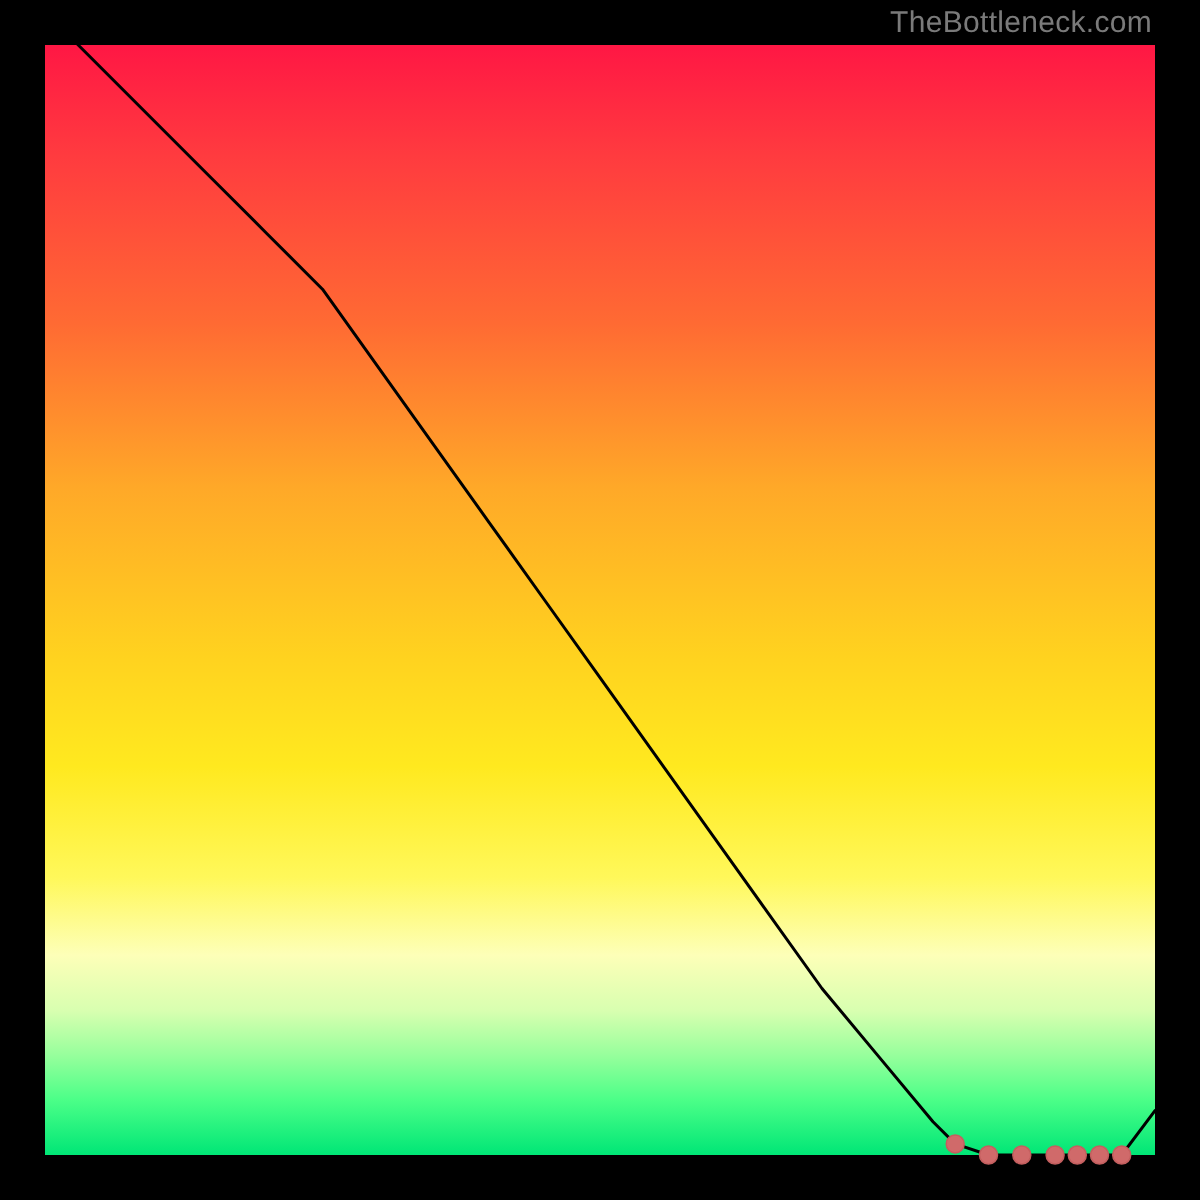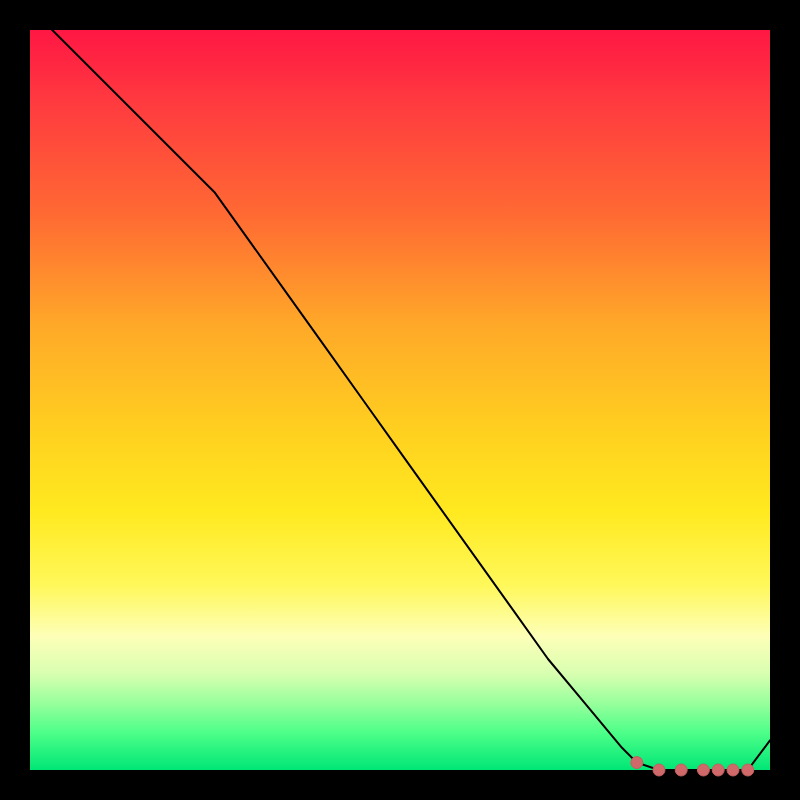--- a/index.html
+++ b/index.html
@@ -58,20 +58,21 @@
     width: 740px;
     height: 740px;
     overflow: visible;
   }
 </style>
 </head>
 <body>
 
 <div class="frame">
 
+  <div class="watermark">TheBottleneck.com</div>
 
   <div class="plot-area"></div>
 
   <svg class="overlay" viewBox="0 0 740 740" preserveAspectRatio="none">
     <path id="curve-path" fill="none" stroke-width="2" stroke-linejoin="round" stroke-linecap="round" d="M0.0 -22.2 L37.0 14.8 L74.0 51.8 L111.0 88.8 L148.0 125.8 L185.0 162.8 L222.0 214.6 L259.0 266.4 L296.0 318.2 L333.0 370.0 L370.0 421.8 L407.0 473.6 L444.0 525.4 L481.0 577.2 L518.0 629.0 L555.0 673.4 L592.0 717.8 L606.8 732.6 L629.0 740.0 L651.2 740.0 L673.4 740.0 L695.6 740.0 L717.8 740.0 L740.0 710.4" stroke="#000000"></path>
     <g id="marker-group">
         <circle cx="606.8" cy="732.6" r="6" fill="#d06a6a" stroke="#c45f5f" stroke-width="1"></circle>
         <circle cx="629.0" cy="740.0" r="6" fill="#d06a6a" stroke="#c45f5f" stroke-width="1"></circle>
         <circle cx="651.2" cy="740.0" r="6" fill="#d06a6a" stroke="#c45f5f" stroke-width="1"></circle>
         <circle cx="673.4" cy="740.0" r="6" fill="#d06a6a" stroke="#c45f5f" stroke-width="1"></circle>

